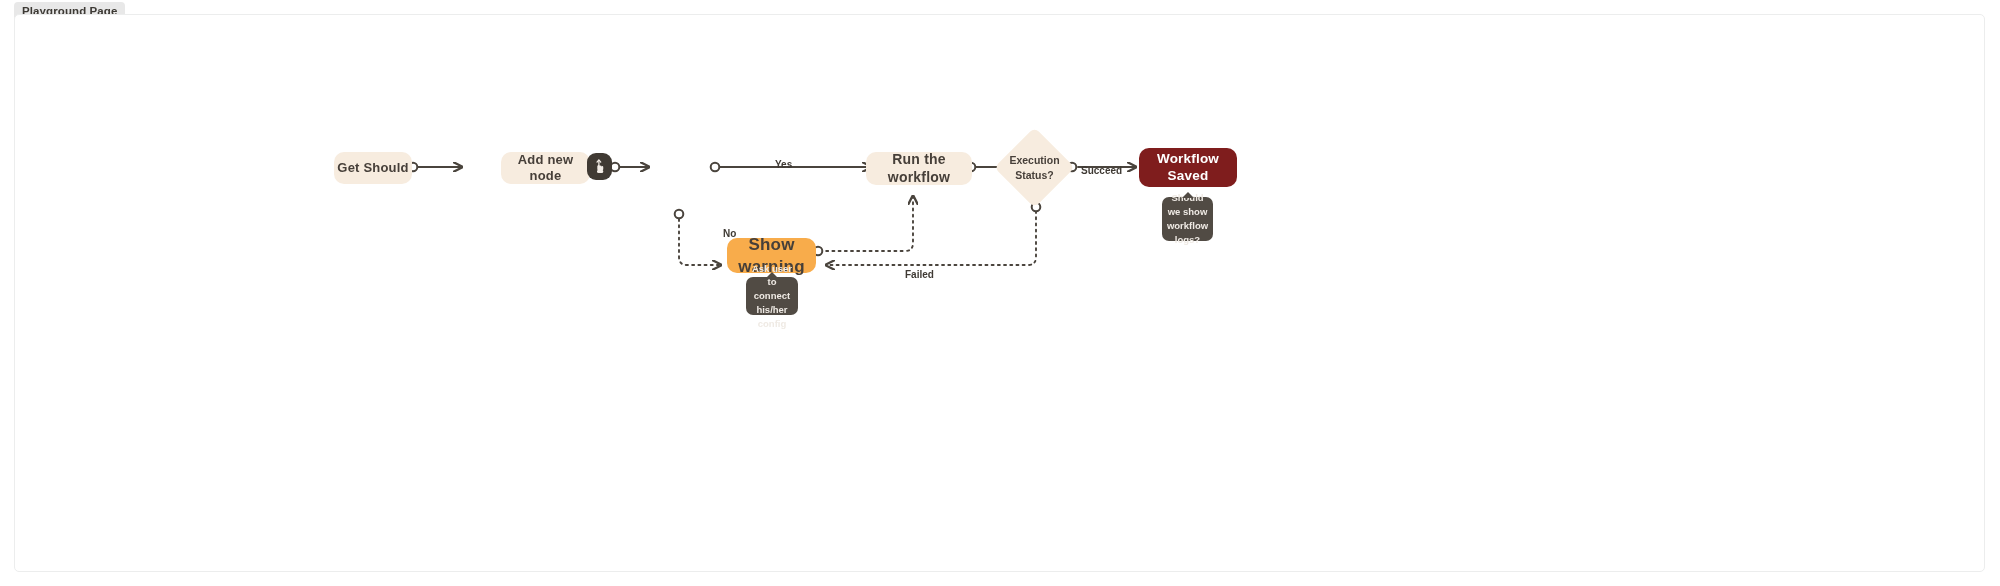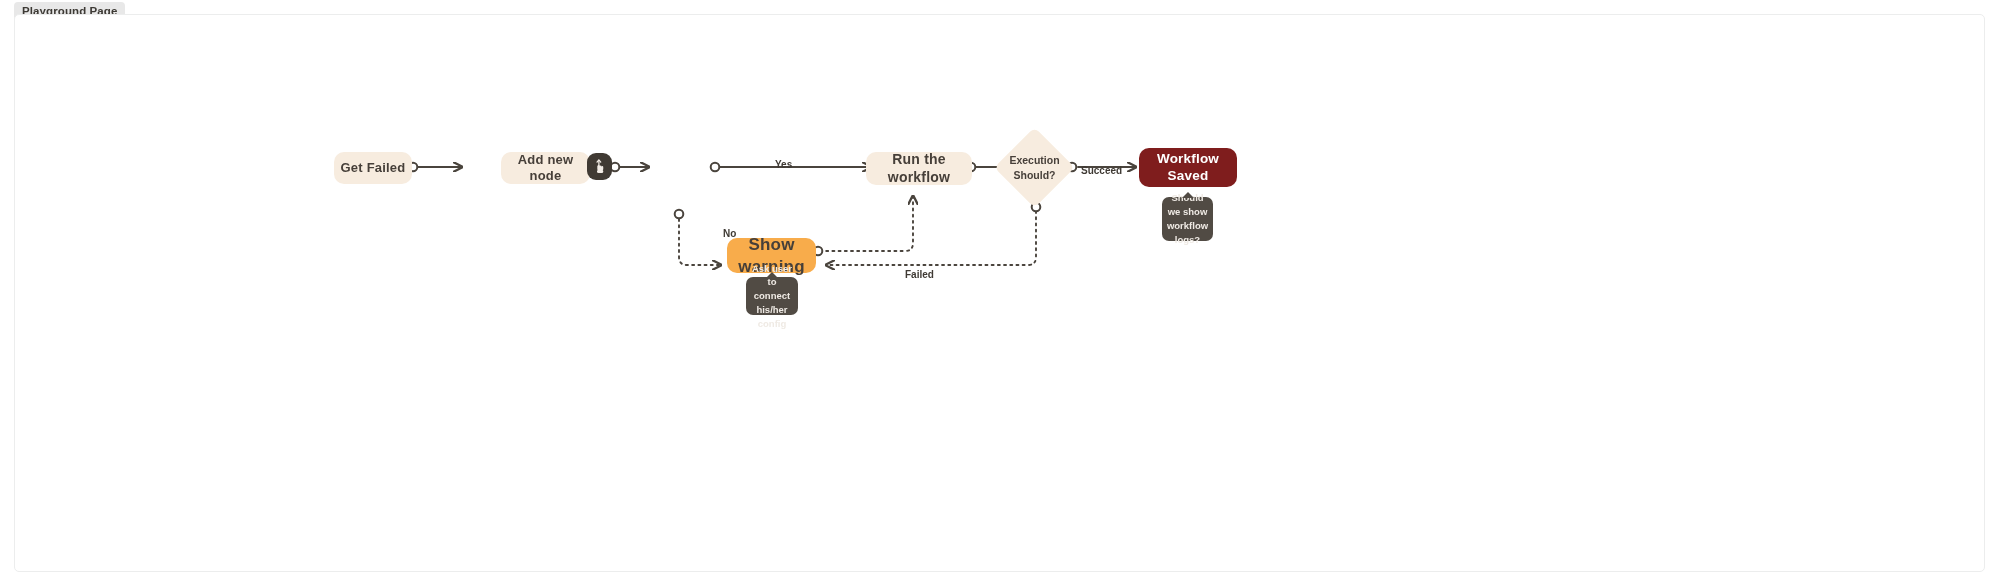--- a/index.html
+++ b/index.html
@@ -166,21 +166,21 @@
         <circle cx="803" cy="236" r="4.3"></circle>
       </g>
     </svg>
 
     <div class="edge-label" style="left:760px; top:144px;">Yes</div>
     <div class="edge-label" style="left:708px; top:213px;">No</div>
     <div class="edge-label" style="left:1066px; top:150px;">Succeed</div>
     <div class="edge-label" style="left:890px; top:254px;">Failed</div>
 
     <div class="node rect" style="left:319px; top:137px; width:78px; height:32px; font-size:13px;">
-      <span>Get Failed</span>
+      <span>Get Should</span>
     </div>
 
     <div class="node rect" style="left:450px; top:137px; width:89px; height:32px; font-size:13px;margin-left:36px;">
       <span>Add new node</span>
     </div>
 
     <div class="icon-node" style="left:572px; top:138px; width:25px; height:27px;">
       <svg width="15" height="17" viewBox="0 0 24 26">
         <path d="M11 3 L11 13" stroke="#f2ece5" stroke-width="2" stroke-linecap="round" fill="none"></path>
         <path d="M8 6 L11 2.5 L14 6" stroke="#f2ece5" stroke-width="2" stroke-linecap="round" stroke-linejoin="round" fill="none"></path>
@@ -196,21 +196,21 @@
       </svg>
     </div>
 
 
     <div class="node rect" style="left:851px; top:137px; width:106px; height:33px; font-size:14px;justify-content:flex-end;">
       <span>Run the workflow</span>
     </div>
 
     <div class="diamond-wrap" style="left:991px; top:124px; width:57px; height:57px;">
       <div class="diamond-shape"></div>
-      <div class="diamond-label">Execution Should?</div>
+      <div class="diamond-label">Execution Status?</div>
     </div>
 
     <div class="node rect green" style="left:1124px; top:133px; width:98px; height:39px; font-size:13.5px;">
       <span>Workflow Saved</span>
     </div>
 
     <div class="node rect orange" style="left:712px; top:223px; width:89px; height:35px; font-size:17px;">
       <span>Show warning</span>
     </div>
 

